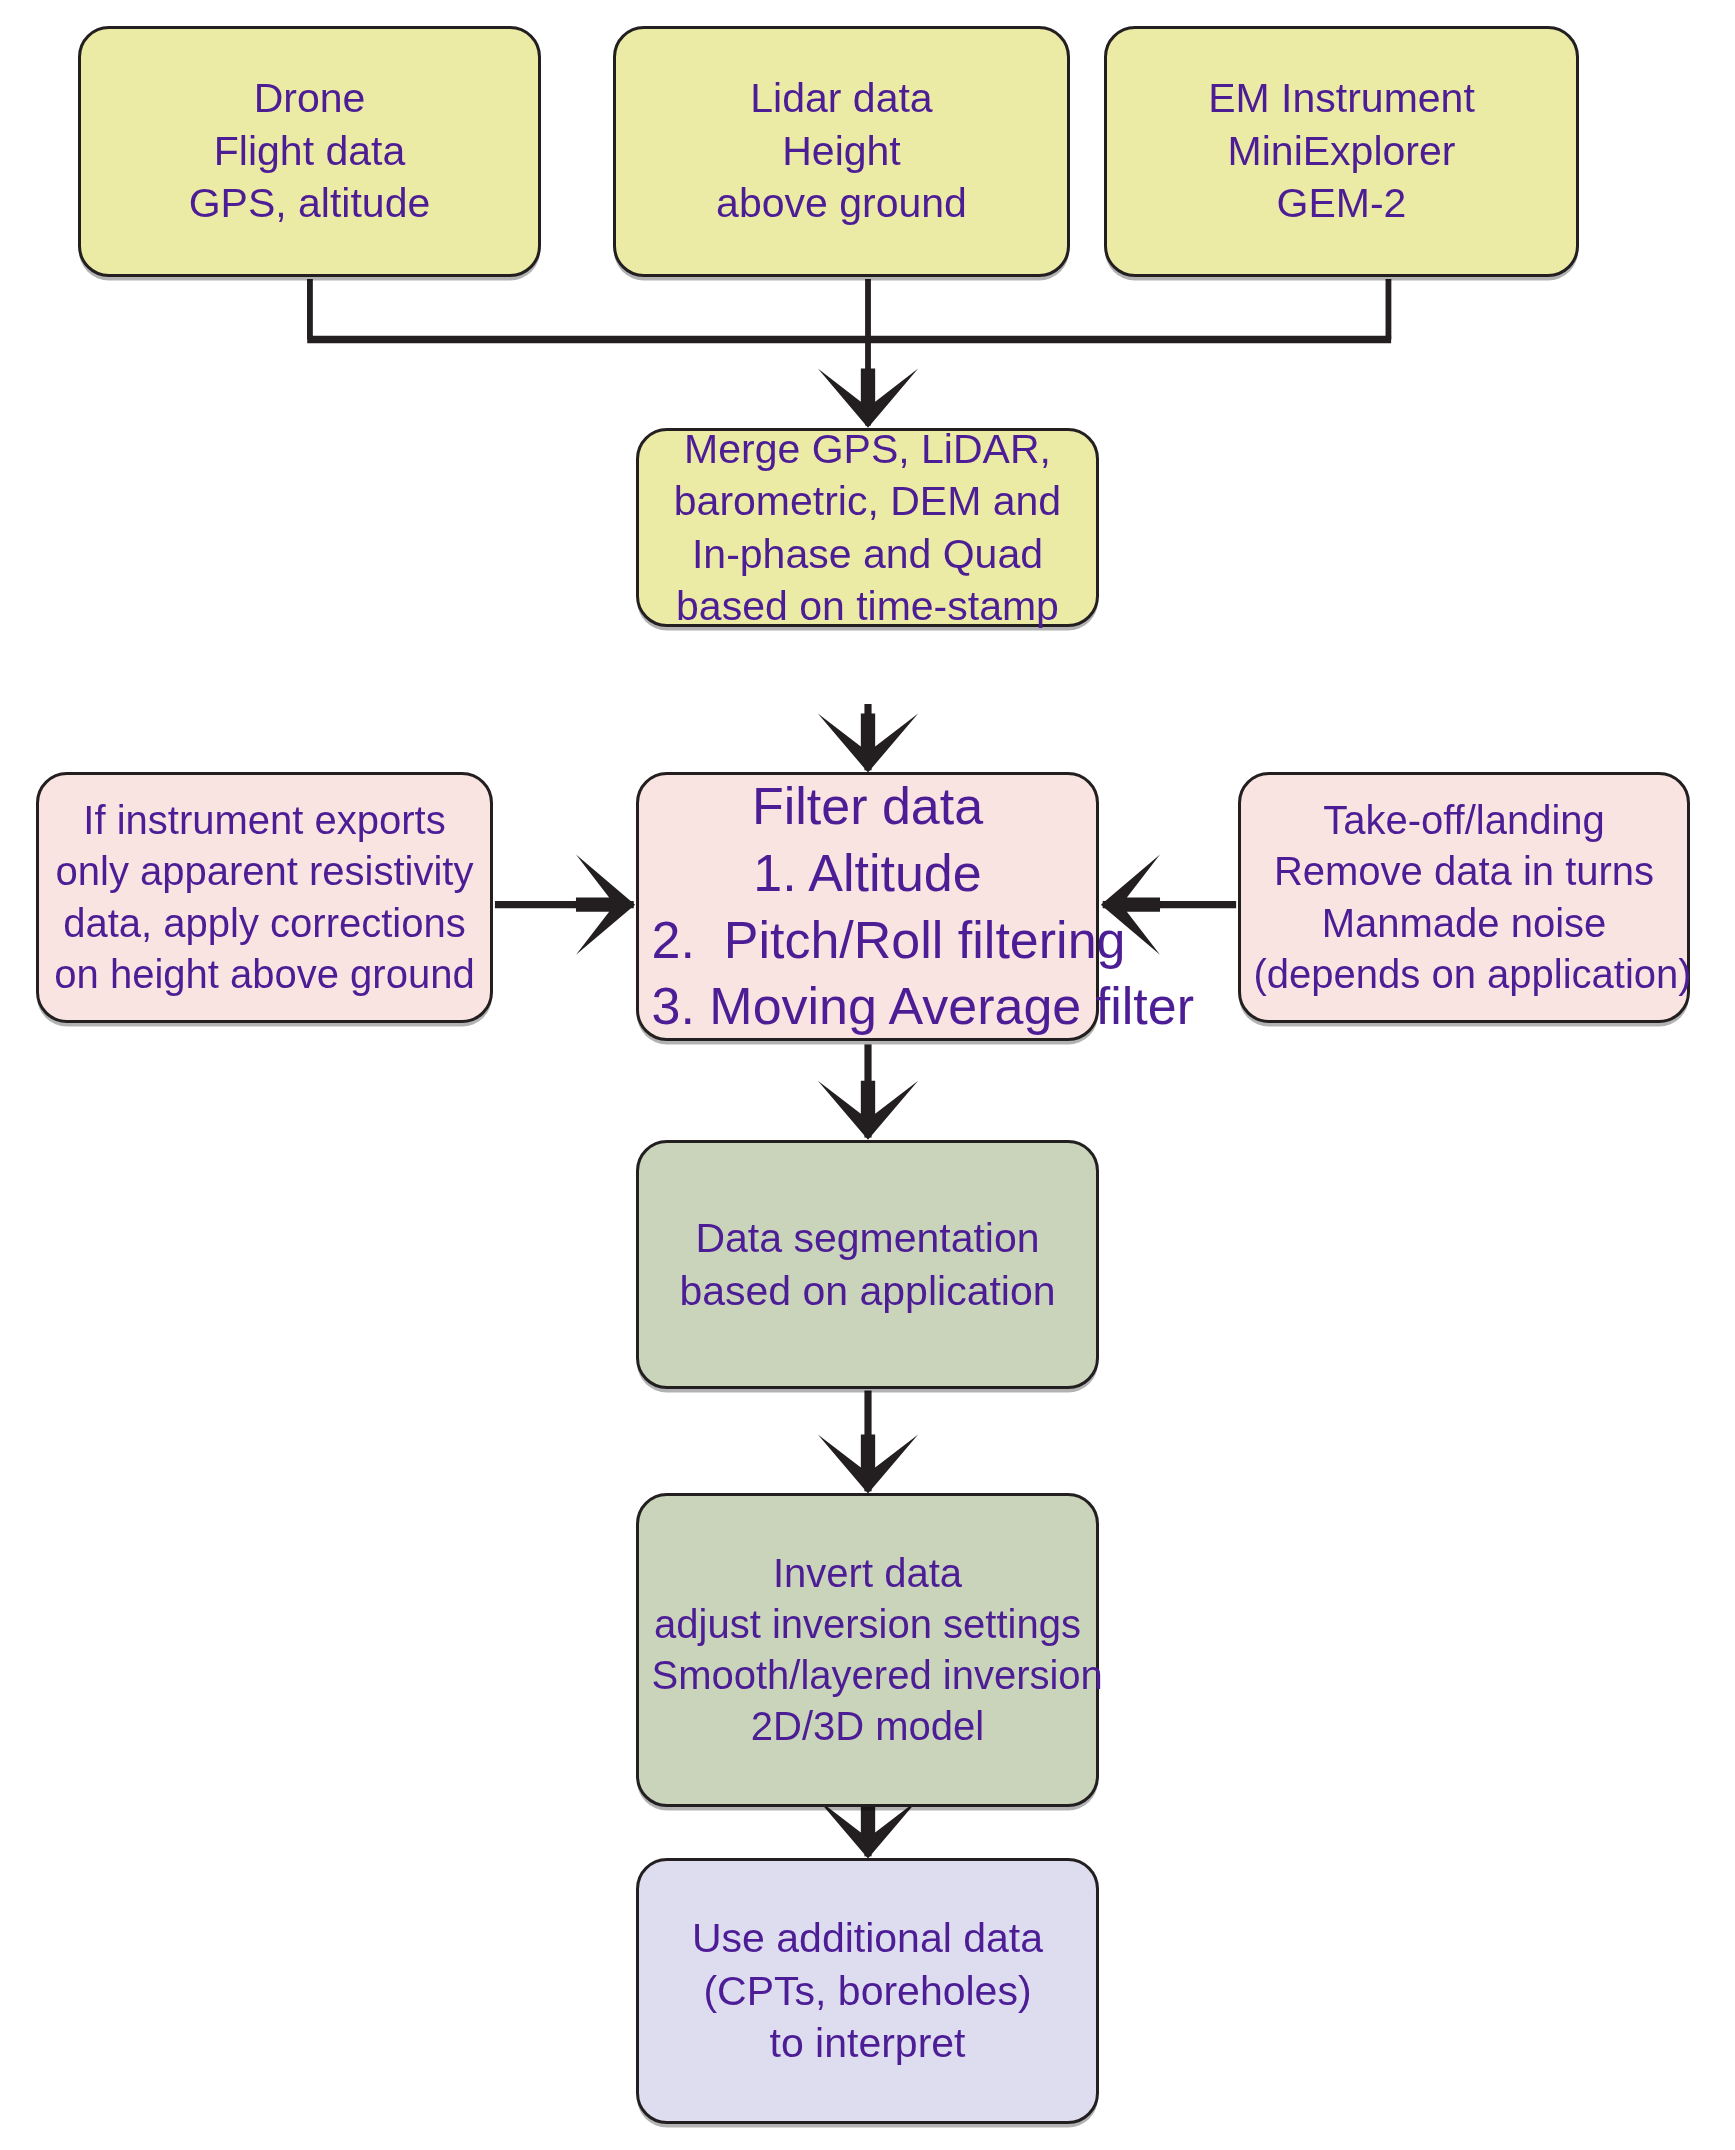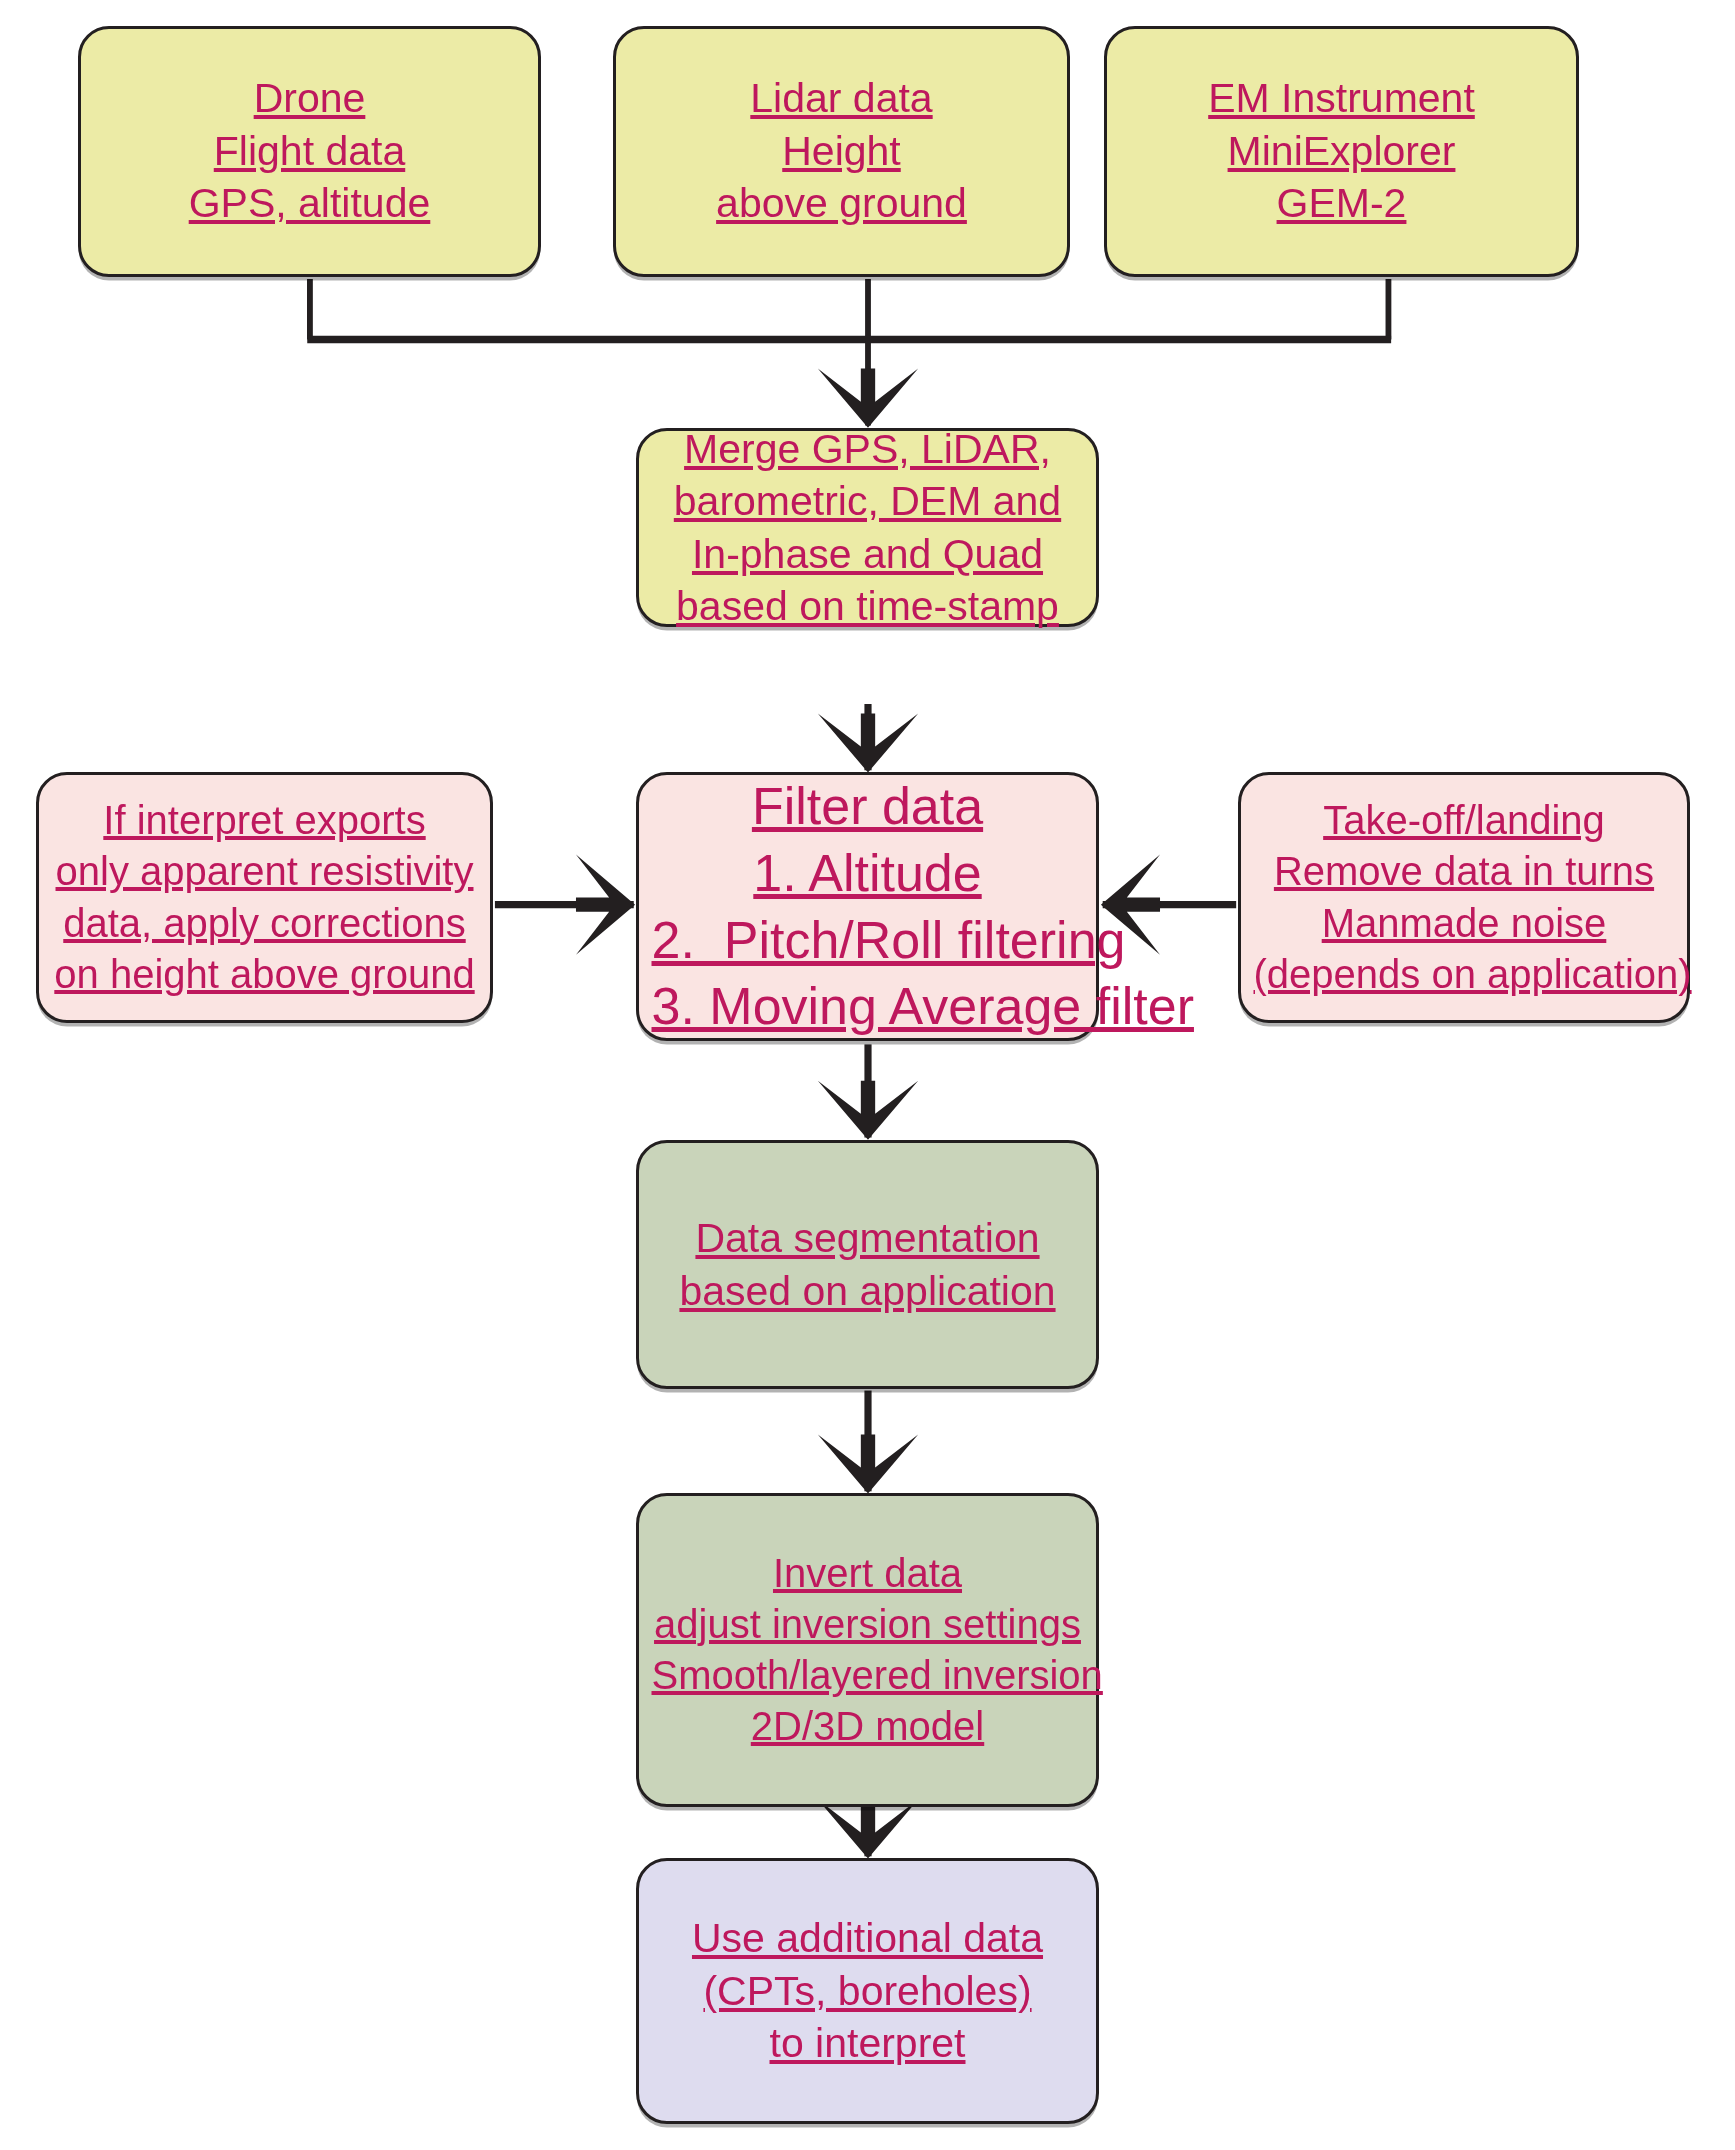--- a/index.html
+++ b/index.html
@@ -28,26 +28,25 @@
   }
   .node {
     position: absolute;
     box-sizing: border-box;
     border: 3.1px solid #231f20;
     border-radius: 31px;
     display: flex;
     align-items: center;
     justify-content: center;
     text-align: center;
-    color: #be185d;
+    color: #4c1d95;
     line-height: 1.28;
     font-size: 41px;
     padding: 0 12.5px;
     box-shadow: 0 4.5px 0 -0.9px rgba(0,0,0,0.30);
-    text-decoration: underline;
   }
   .node .lines {
     width: 100%;
   }
   .node .tl {
     display: block;
     white-space: pre;
   }
   .fill-yellow { background: #ecebA6; background: #ECEBA6; }
   .fill-pink   { background: #FAE4E2; }
@@ -169,21 +168,21 @@
     <div class="lines">
       <span class="tl">Merge GPS, LiDAR,</span>
       <span class="tl">barometric, DEM and</span>
       <span class="tl">In-phase and Quad</span>
       <span class="tl">based on time-stamp</span>
     </div>
   </div>
 
   <div class="node fill-pink" id="n-apply">
     <div class="lines">
-      <span class="tl">If interpret exports</span>
+      <span class="tl">If instrument exports</span>
       <span class="tl">only apparent resistivity</span>
       <span class="tl">data, apply corrections</span>
       <span class="tl">on height above ground</span>
     </div>
   </div>
 
   <div class="node fill-pink" id="n-filter">
     <div class="lines">
       <span class="tl">Filter data</span>
       <span class="tl">1. Altitude</span>

